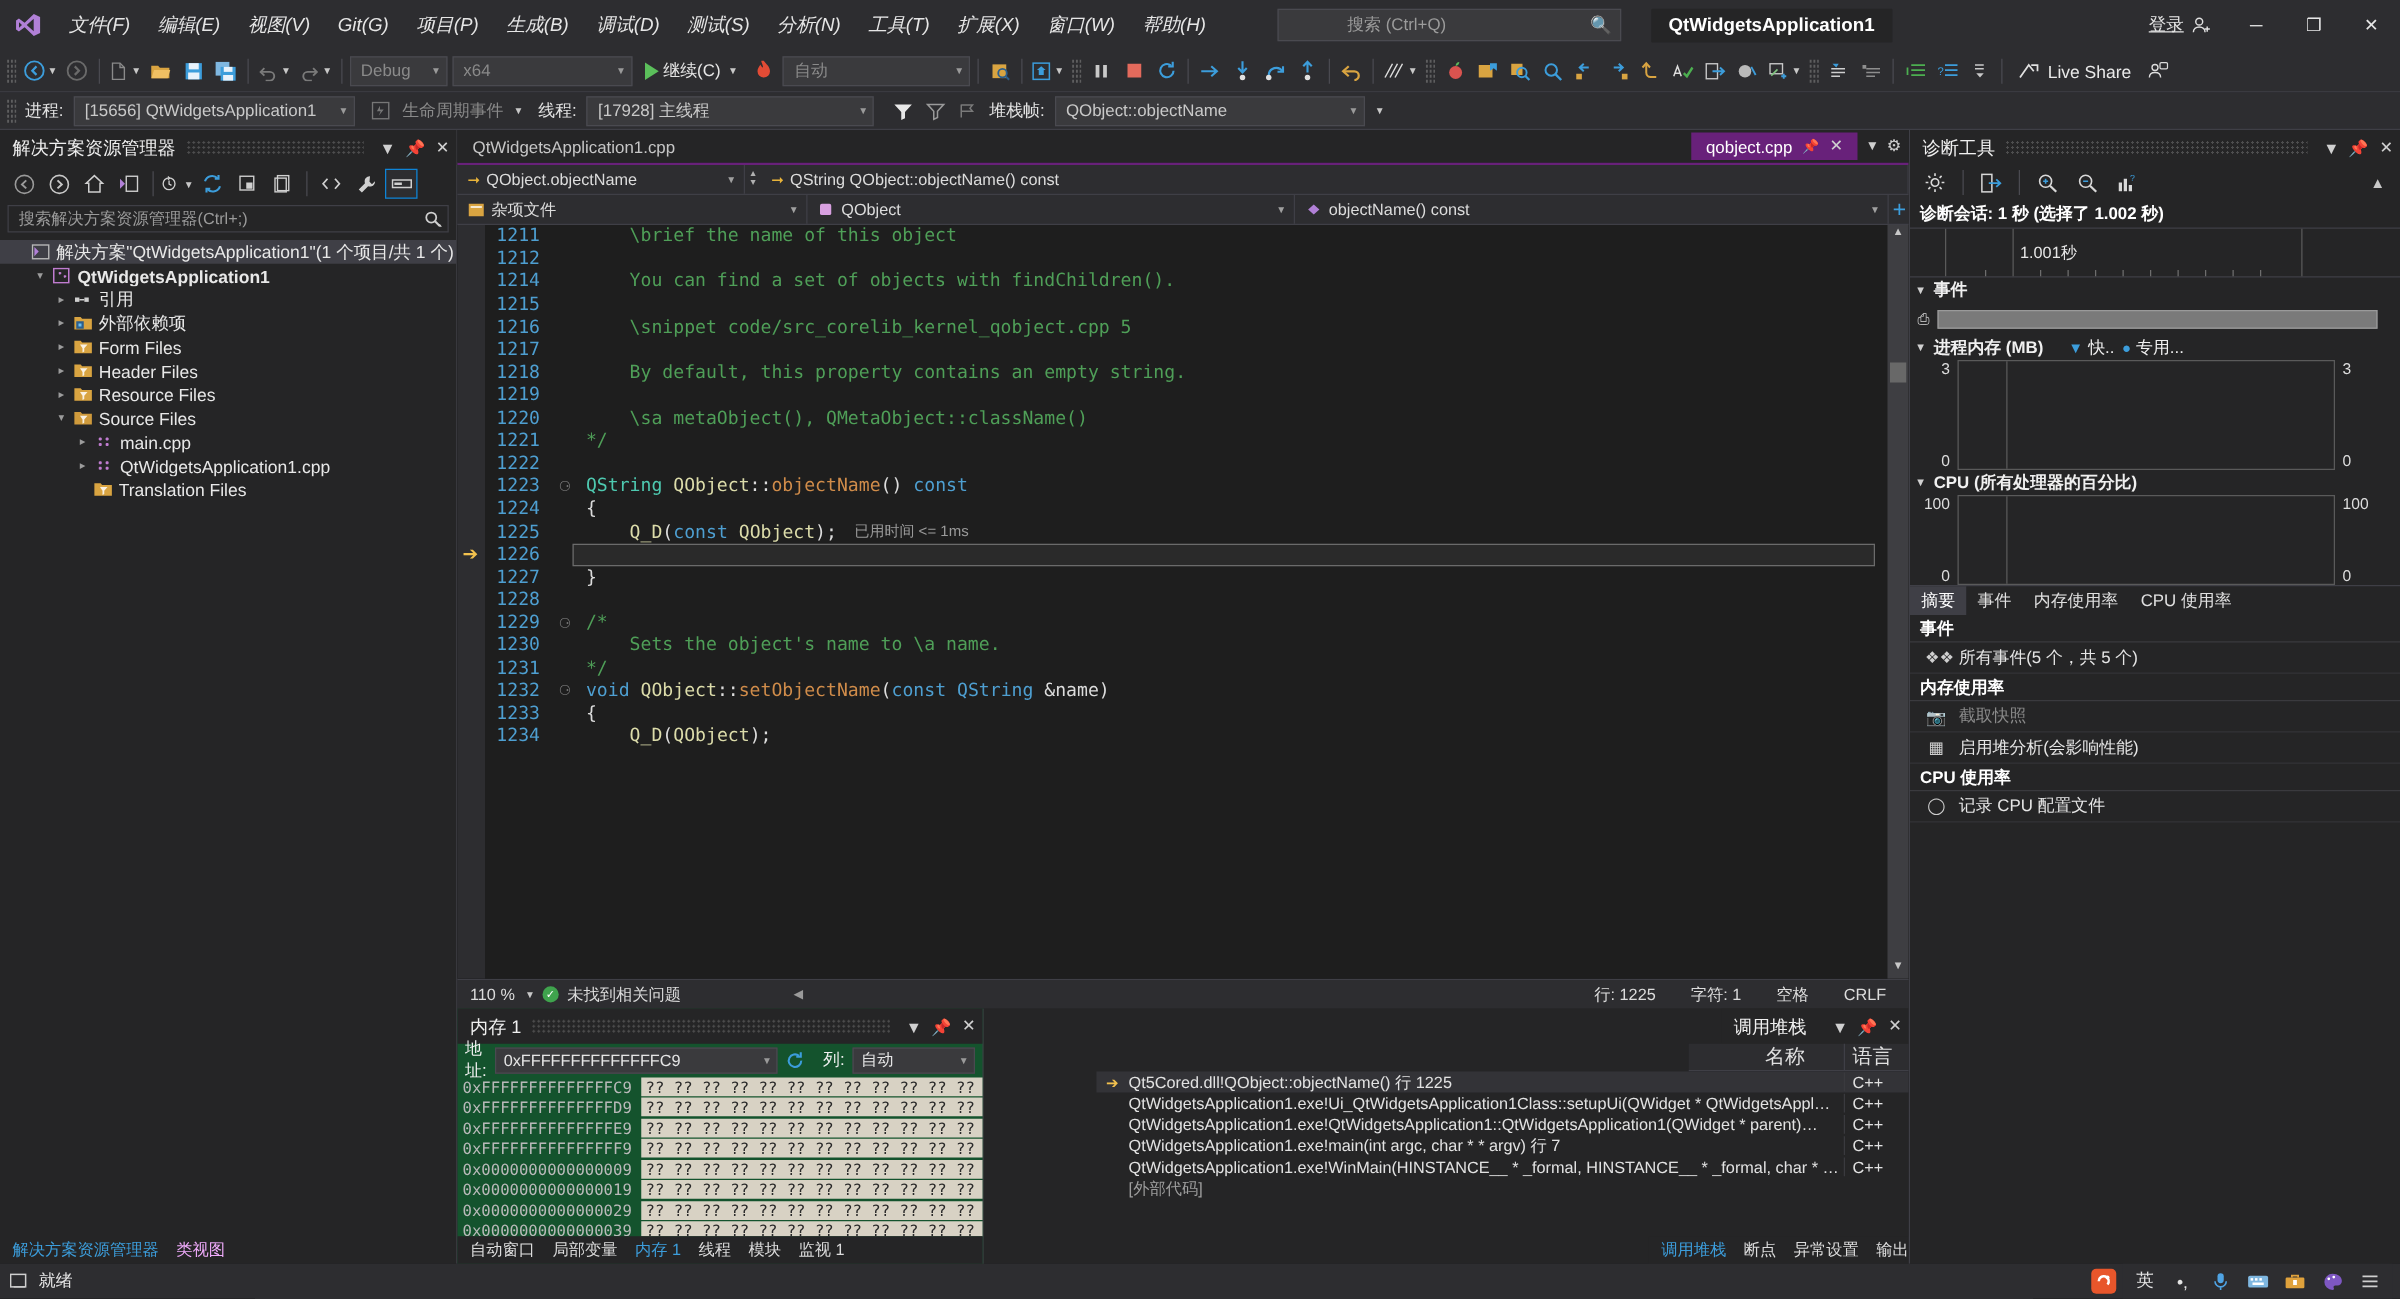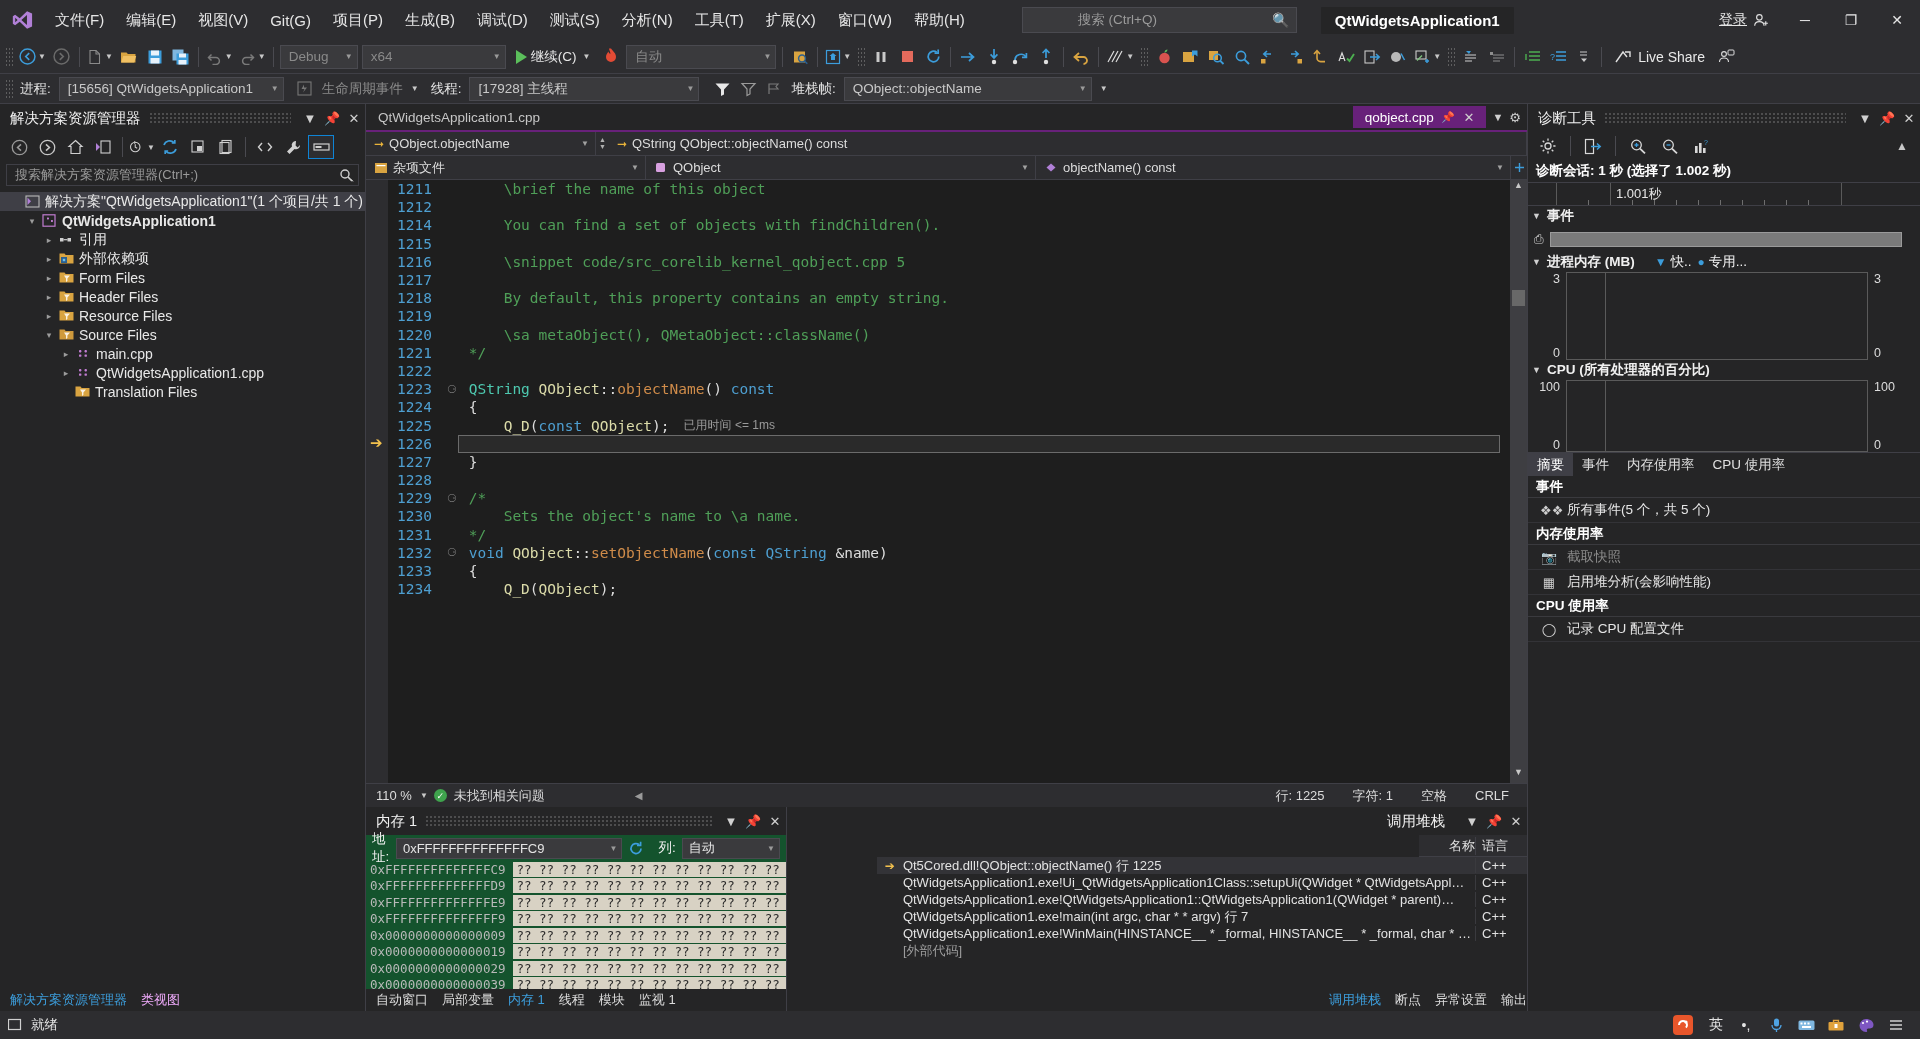--- a/index.html
+++ b/index.html
@@ -12,21 +12,21 @@
   }
   .app { position: relative; width: 1920px; height: 1039px; background: #1e1e1e; display: flex; flex-direction: column; }
 
   
   .titlebar {
     height: 40px; background: #2d2d30; display: flex; align-items: center;
     flex: 0 0 40px; position: relative;
   }
   .vs-logo { width: 44px; display: flex; align-items: center; justify-content: center; }
   .vs-logo svg { width: 22px; height: 22px; }
-  .menubar { display: flex; align-items: flex-end; height: 100%; }
+  .menubar { display: flex; align-items: flex-end; height: 100%; font-style: italic; }
   .menu-item {
     padding: 0 11px; height: 100%; display: flex; align-items: center;
     font-size: 15px; color: #e6e6e6; cursor: default; white-space: nowrap;
   }
   .searchbox {
     margin-left: 46px; width: 275px; height: 26px; background: #3a3a3d;
     border: 1px solid #4a4a50; display: flex; align-items: center;
     padding: 0 6px 0 10px; font-size: 13.5px; color: #9b9b9b;
   }
   .searchbox .sb-text { flex: 1; margin-left: 45px; }
@@ -166,38 +166,38 @@
   .mem-grid { flex: 1; overflow: hidden; font-family: "DejaVu Sans Mono", monospace; font-size: 12.5px; display: flex; }
   .mem-rows { flex: 1; }
   .mrow { height: 16.5px; display: flex; align-items: center; white-space: pre; }
   .maddr { color: #b9b9b9; padding: 0 8px 0 4px; }
   .mhex { background: #d8d2c4; color: #2a2a2a; padding: 0 3px; letter-spacing: 0px;}
   .bottom-tabs { height: 22px; display: flex; align-items: center; gap: 14px; padding-left: 10px; font-size: 13px; background: #252526;}
   .bottom-tabs .bt { color: #dcdcdc; }
   .bottom-tabs .bt.act { color: #3c9ddb; }
 
   .callstack { width: 740px; background: #252526; display: flex; flex-direction: column; flex: 0 0 740px; align-items: flex-end;}
-  .cs-head { height: 22px; display: flex; align-items: center; font-size: 13px; color: #e0e0e0; background: #2d2d30; border-bottom: 1px solid #3f3f46;}
+  .cs-head { height: 22px; display: flex; align-items: center; font-size: 16px; color: #e0e0e0; background: #2d2d30; border-bottom: 1px solid #3f3f46; gap: 31px;}
   .cs-col-icon { width: 26px; }
   .cs-col-name { flex: 1; padding-left: 4px; }
   .cs-col-lang { width: 52px; border-left: 1px solid #3f3f46; padding-left: 6px; }
   .cs-rows { flex: 1; overflow: hidden; font-size: 13px;}
   .csrow { height: 17px; display: flex; align-items: center; color: #e2e2e2; white-space: nowrap;}
   .csrow.cur { background: #333337; }
   .csrow .ic { width: 26px; text-align: center; color: #f2c14e; font-size: 12px; }
   .csrow .nm { flex: 1; overflow: hidden; text-overflow: ellipsis; padding-right: 4px;}
   .csrow .lg { width: 52px; border-left: 1px solid #3a3a3e; padding-left: 6px; }
   .csrow.ext .nm { color: #9d9d9d; }
 
   
   .diag { width: 393px; background: #252526; display: flex; flex-direction: column; flex: 0 0 393px; border-left: 1px solid #3f3f46;}
   .diag-toolbar { height: 28px; display: flex; align-items: center; padding: 0 6px; gap: 4px; }
   .dbtn { width: 28px; height: 24px; display: flex; align-items: center; justify-content: center; color: #d8d8d8; }
   .diag-session { height: 22px; display: flex; align-items: center; padding-left: 8px; font-size: 13.5px; font-weight: bold; color: #ffffff; }
-  .timeline { height: 24px; border-top: 1px solid #3f3f46; border-bottom: 1px solid #3f3f46; position: relative; display: flex; align-items: center;}
+  .timeline { height: 40px; border-top: 1px solid #3f3f46; border-bottom: 1px solid #3f3f46; position: relative; display: flex; align-items: center;}
   .timeline .tl-lbl { position: absolute; left: 88px; font-size: 13px; color: #e6e6e6; }
   .tl-vline { position: absolute; top: 0; bottom: 0; width: 1px; background: #5a5a5a; }
   .tl-tick { position: absolute; bottom: 0; width: 1px; height: 5px; background: #6e6e6e; }
   .diag-section { height: 20px; display: flex; align-items: center; gap: 6px; font-size: 13.5px; font-weight: bold; padding-left: 4px; color: #f0f0f0; }
   .tri-small { font-size: 9px; color: #d0d0d0; }
   .events-band { height: 26px; display: flex; align-items: center; padding-left: 22px; padding-right: 18px;}
   .events-bar { flex: 1; height: 15px; background: #7a7a7a; border: 1px solid #9a9a9a;}
   .evt-icon { position: absolute; left: 6px; color: #d6d6d6; font-size: 12px;}
   .graph-block { display: flex; align-items: stretch; padding: 0 18px 0 4px;}
   .gaxis { width: 34px; display: flex; flex-direction: column; justify-content: space-between; font-size: 12.5px; color: #dddddd; text-align: right; padding-right: 6px;}

